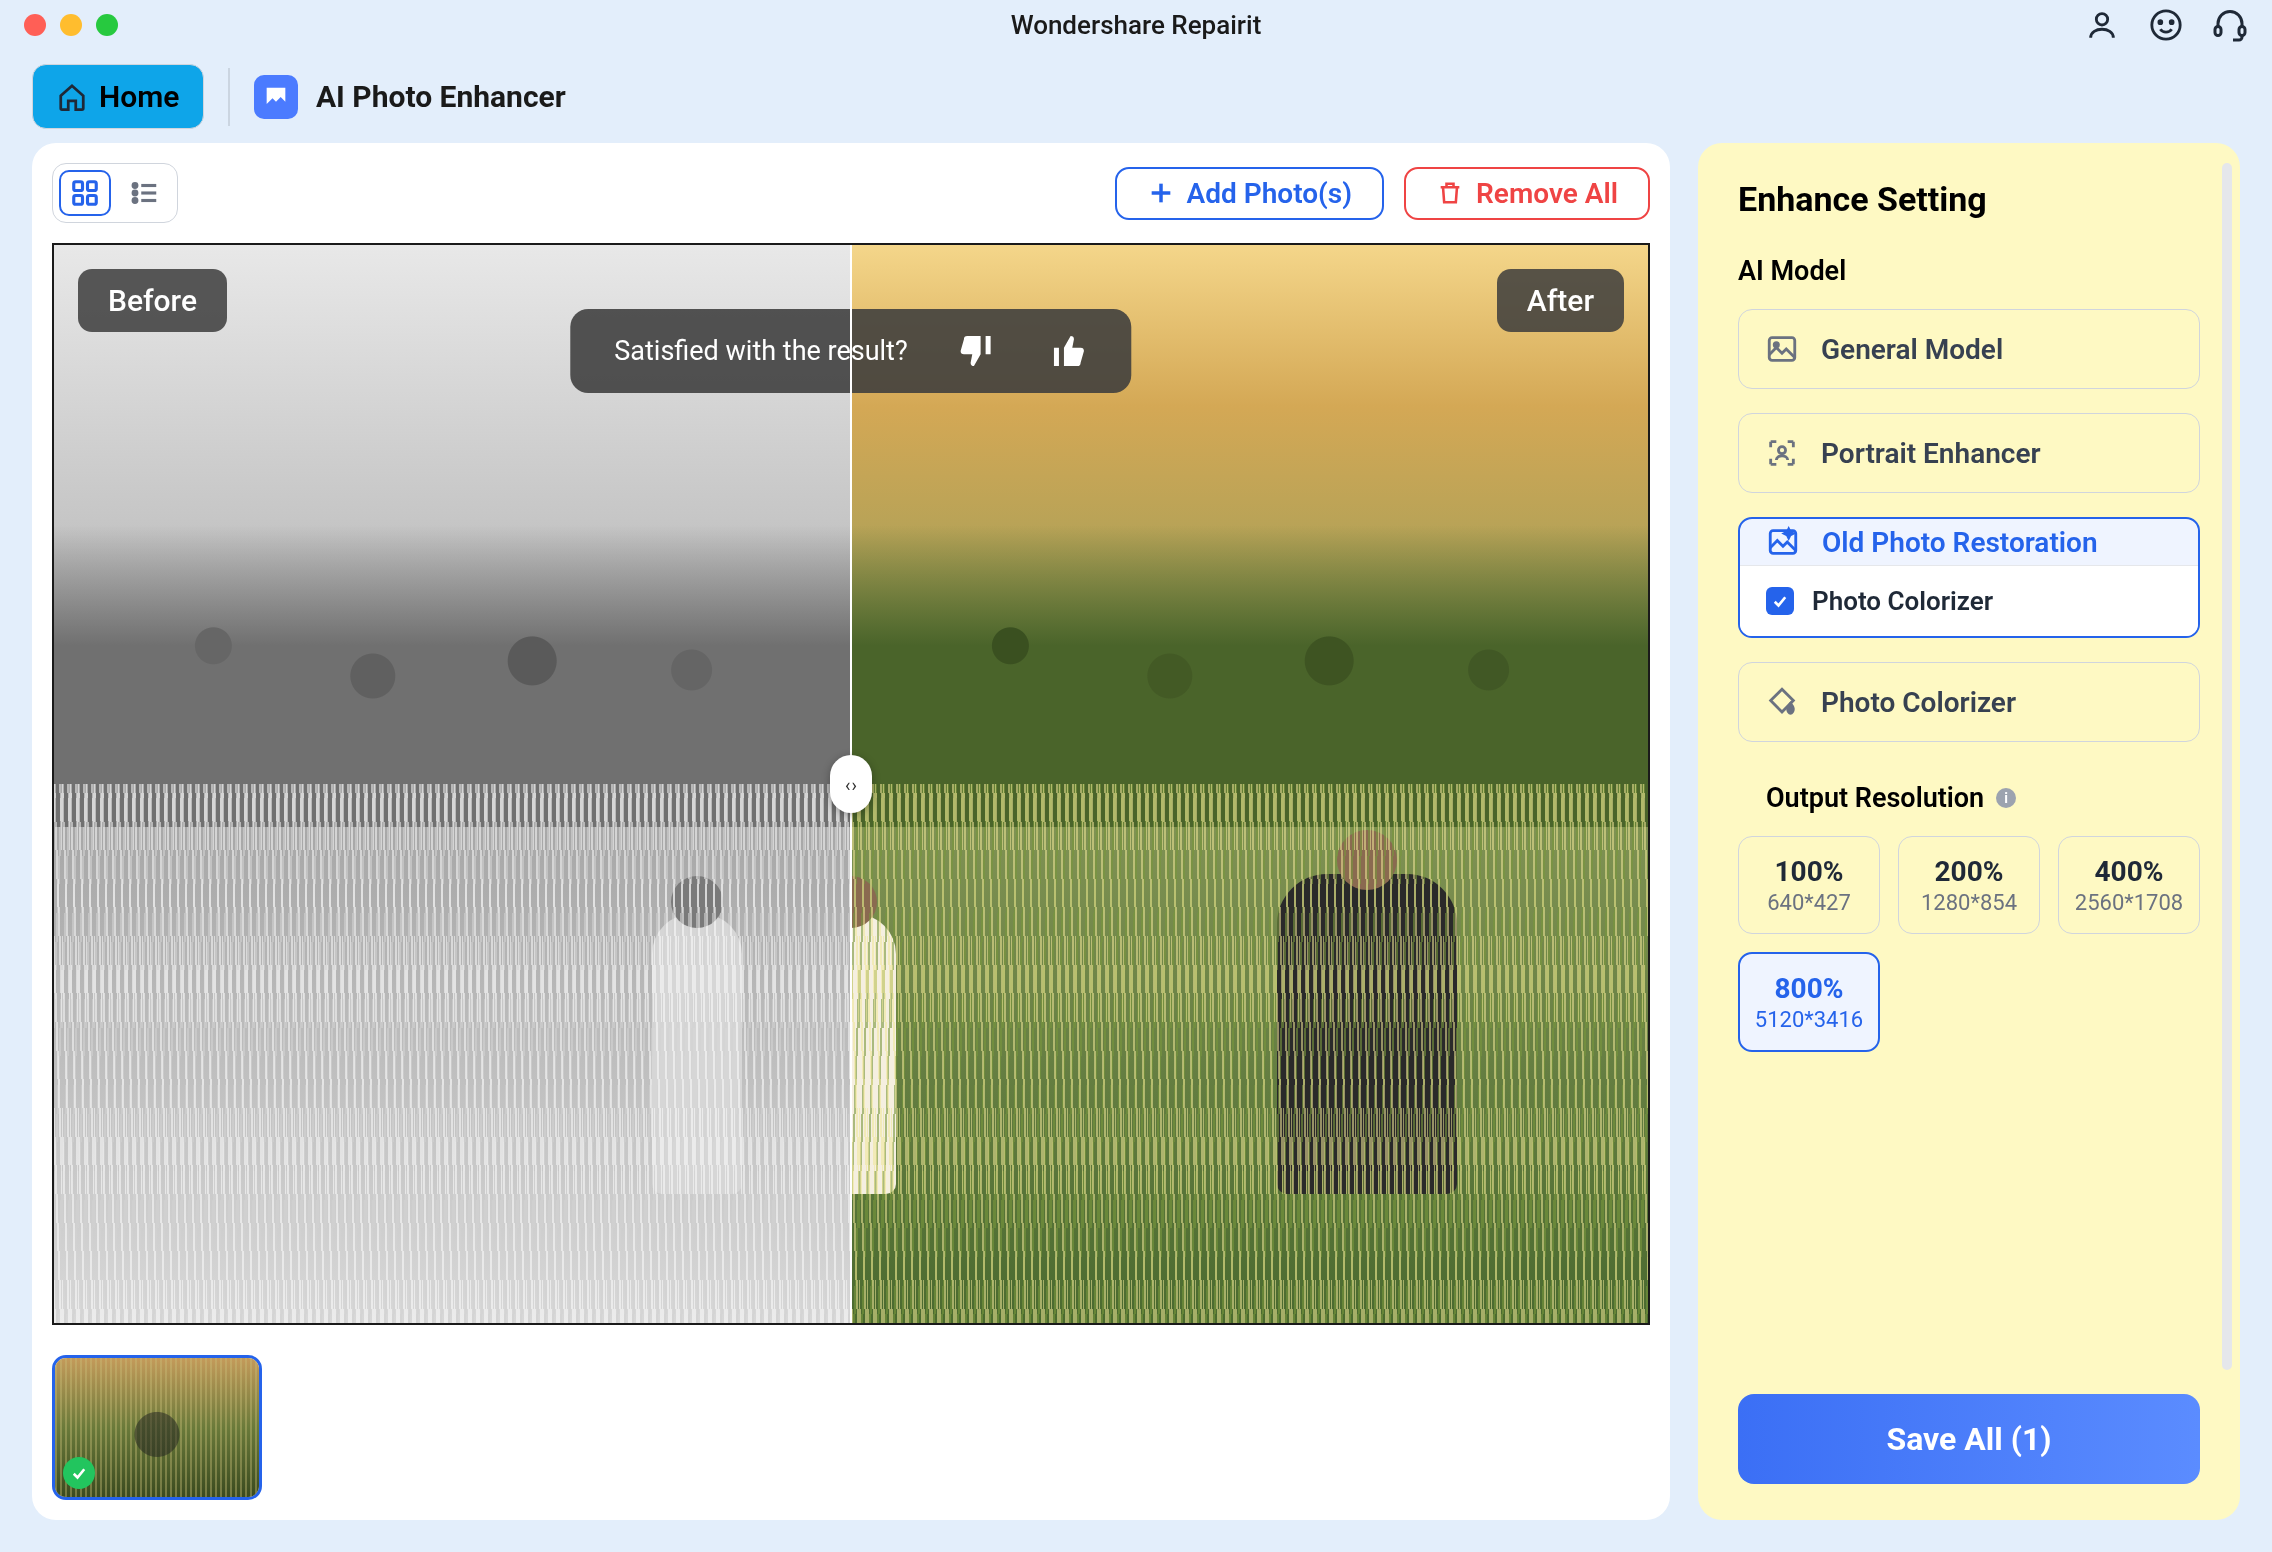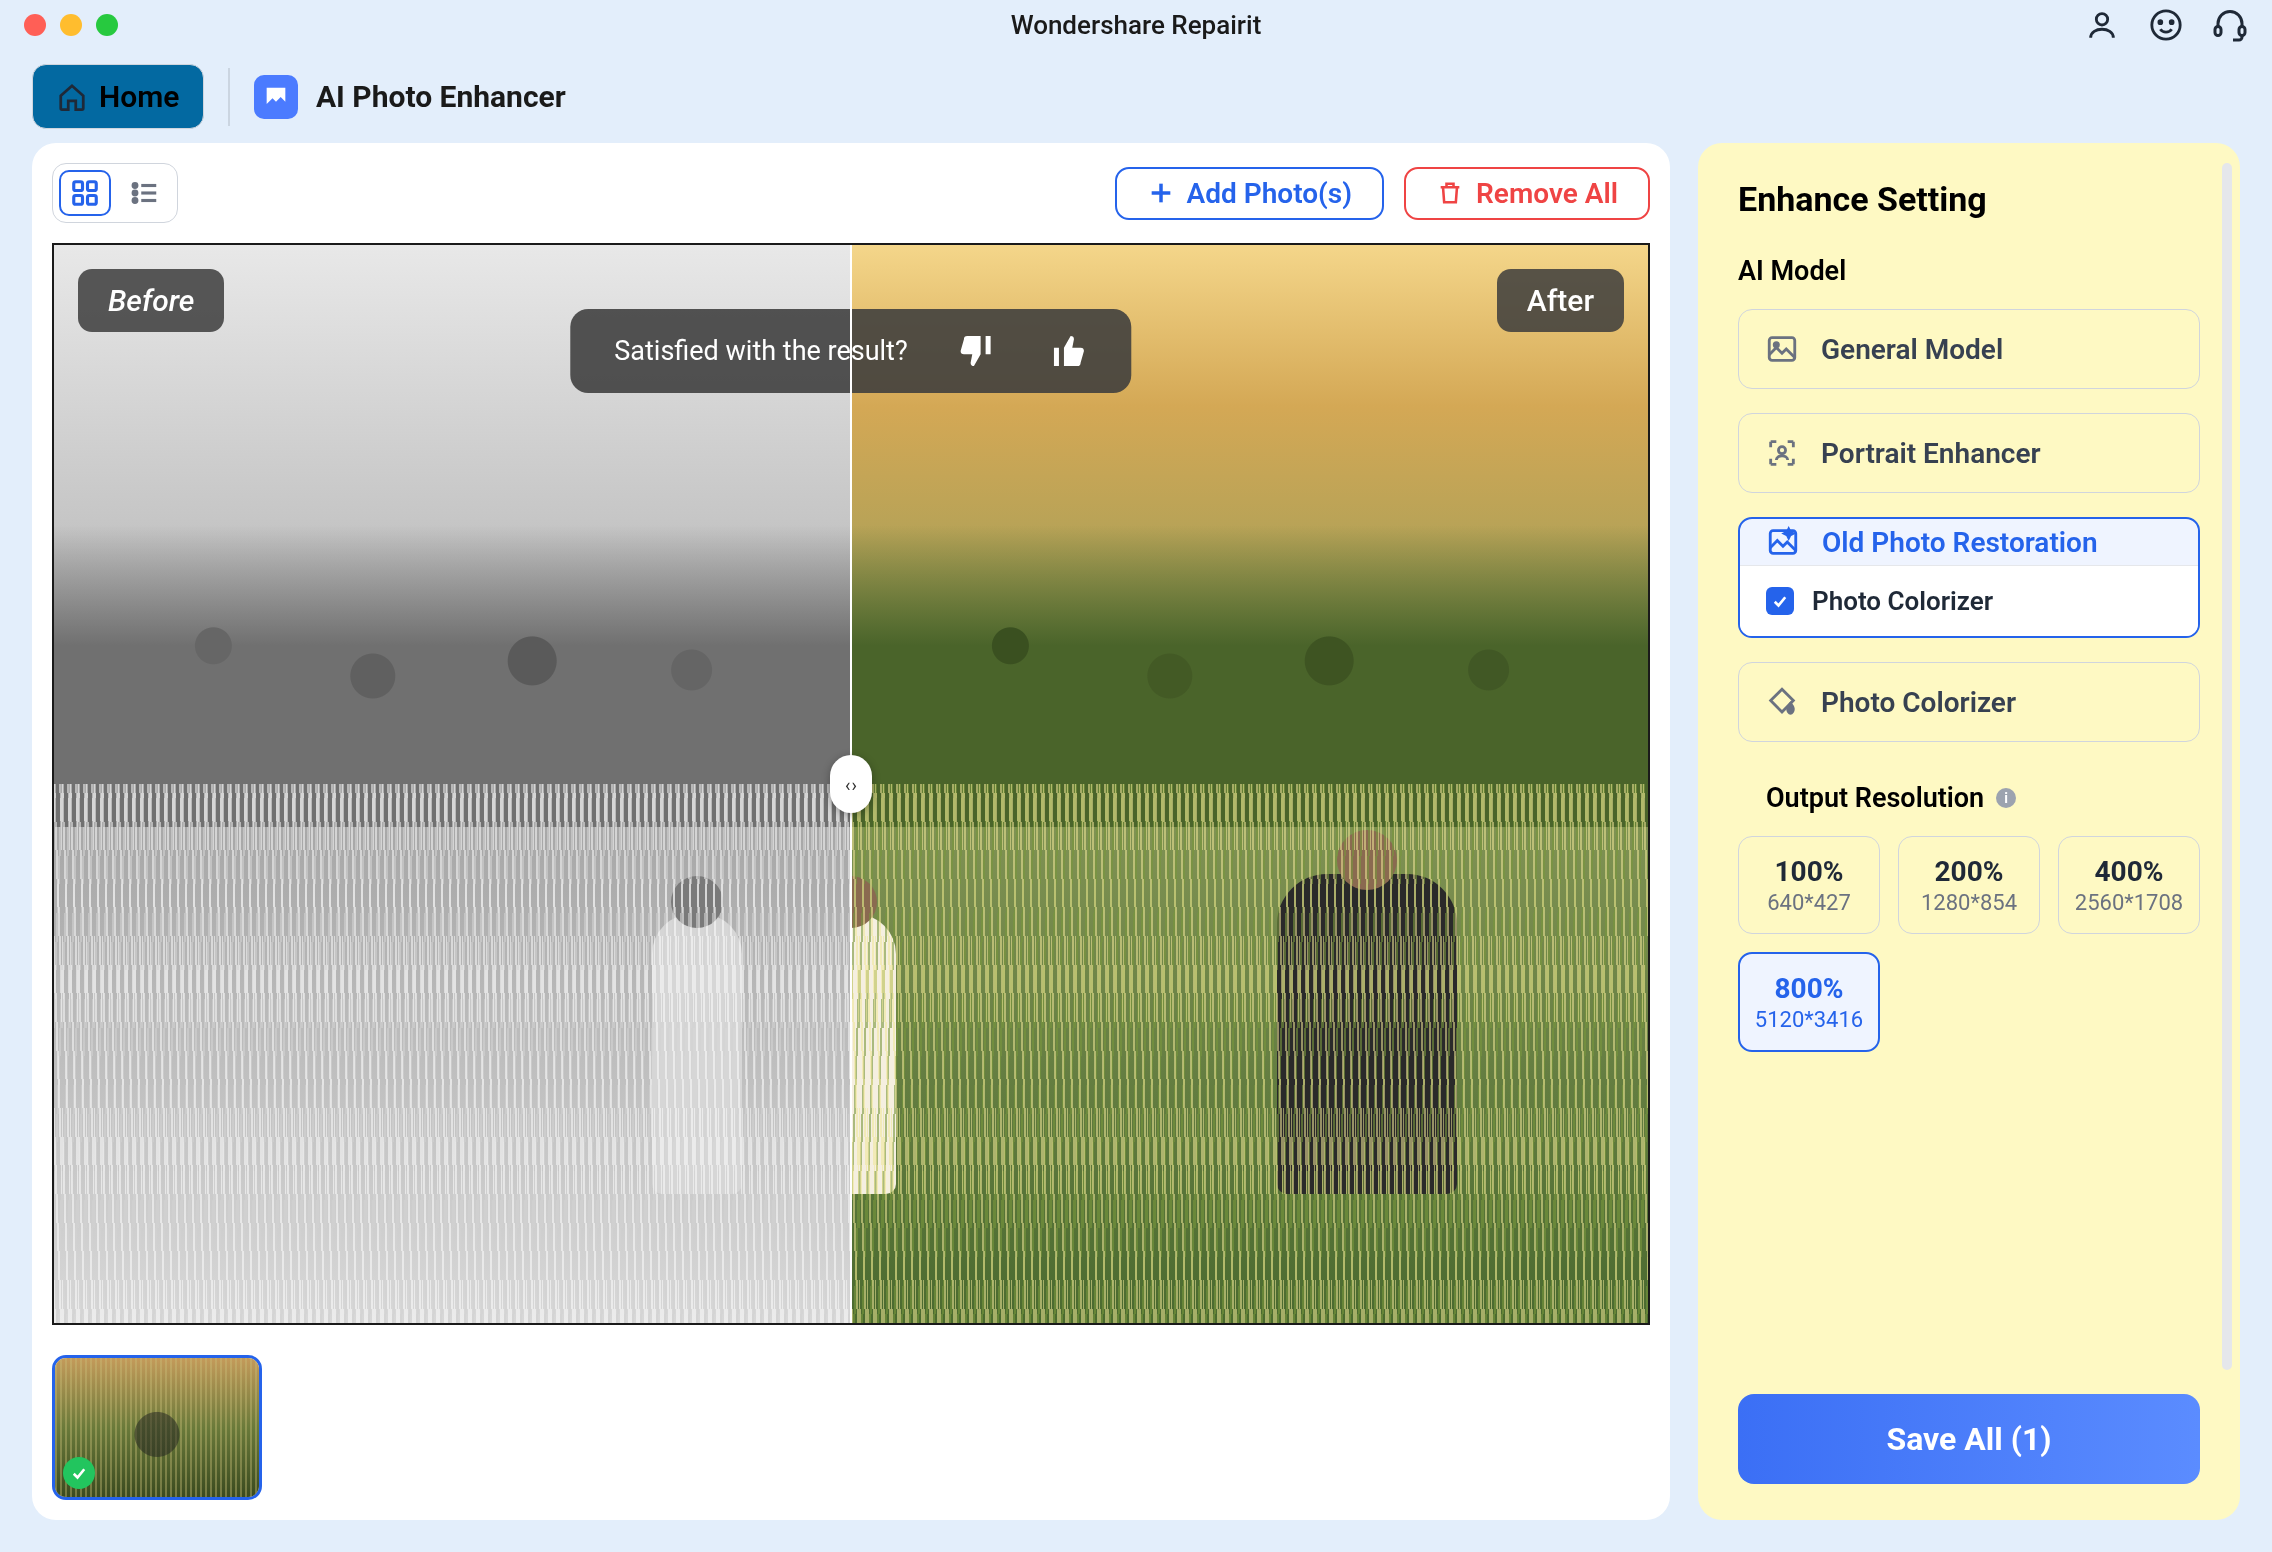--- a/index.html
+++ b/index.html
@@ -12,21 +12,21 @@
     .traffic-light { width: 22px; height: 22px; border-radius: 50%; }
     .tl-red { background: #FF5F56; }
     .tl-yellow { background: #FFBD2E; }
     .tl-green { background: #27C93F; }
     .app-title { position: absolute; left: 50%; transform: translateX(-50%); font-size: 26px; color: #1a1a1a; font-weight: 500; }
     .header-icons { margin-left: auto; display: flex; gap: 28px; align-items: center; }
     .header-icon { width: 36px; height: 36px; display: flex; align-items: center; justify-content: center; cursor: pointer; }
     
     
     .breadcrumb-bar { padding: 14px 32px; display: flex; align-items: center; gap: 24px; }
-    .home-btn { background: #0369a1; border: 1.5px solid #D0D5DD; border-radius: 14px; padding: 14px 24px; display: flex; align-items: center; gap: 12px; font-size: 30px; font-weight: 600; cursor: pointer; }
+    .home-btn { background: #0ea5e9; border: 1.5px solid #D0D5DD; border-radius: 14px; padding: 14px 24px; display: flex; align-items: center; gap: 12px; font-size: 30px; font-weight: 600; cursor: pointer; }
     .home-btn svg { width: 30px; height: 30px; }
     .crumb-sep { width: 1.5px; height: 58px; background: #CBD5E1; }
     .crumb-section { display: flex; align-items: center; gap: 18px; }
     .crumb-icon-box { width: 44px; height: 44px; background: #4B7BFF; border-radius: 10px; display: flex; align-items: center; justify-content: center; }
     .crumb-title { font-size: 30px; font-weight: 700; color: #1a1a1a; }
     
     
     .main { flex: 1; display: flex; gap: 28px; padding: 0 32px 32px 32px; }
     
     
@@ -58,21 +58,21 @@
     
     .figure { position: absolute; bottom: 12%; }
     .fig-woman { left: 75%; width: 90px; height: 280px; background: #d6d6d6; border-radius: 40px 40px 10px 10px; }
     .half-right .fig-woman { background: #f5efe0; }
     .fig-man { right: 24%; width: 180px; height: 320px; background: #2a2a2a; border-radius: 50px 50px 10px 10px; }
     .fig-head { position:absolute; top:-44px; left:50%; transform:translateX(-50%); width:60px; height:60px; border-radius:50%; background:#8a6a50; }
     .half-left .fig-head { background:#7a7a7a; }
     .fig-woman .fig-head { width:52px; height:52px; top:-38px; }
     
     .badge { position: absolute; top: 24px; background: rgba(60,60,60,0.85); color: white; padding: 14px 30px; border-radius: 14px; font-size: 30px; font-weight: 500; }
-    .badge-before { left: 24px; font-style: italic; }
+    .badge-before { left: 24px; }
     .badge-after { right: 24px; }
     
     .feedback-bar { position: absolute; top: 64px; left: 50%; transform: translateX(-50%); background: rgba(60,60,60,0.88); color: white; padding: 22px 44px; border-radius: 18px; display: flex; align-items: center; gap: 50px; font-size: 27px; text-align: right; }
     .thumb-btn { background: none; border: none; color: white; cursor: pointer; display:flex; }
     
     .divider-line { position: absolute; top: 0; bottom: 0; left: 50%; width: 2px; background: white; transform: translateX(-50%); }
     .slider-handle { position: absolute; top: 50%; left: 50%; transform: translate(-50%,-50%); width: 42px; height: 58px; background: white; border-radius: 22px; display: flex; align-items: center; justify-content: center; cursor: ew-resize; gap: 1px; font-size: 18px; color: #333; box-shadow: 0 2px 8px rgba(0,0,0,0.3); }
     
     
     .thumb-strip { display: flex; gap: 16px; padding-top: 10px; }

